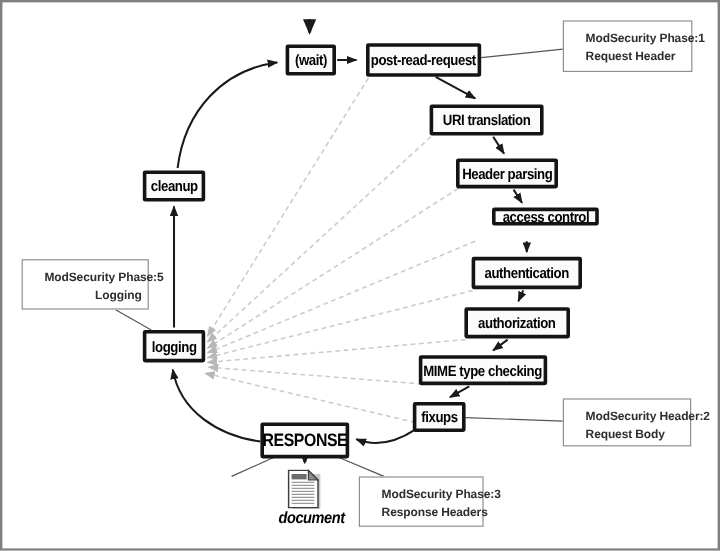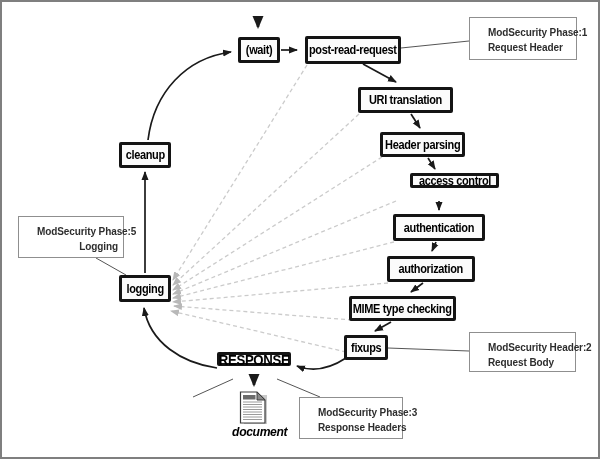--- a/index.html
+++ b/index.html
@@ -121,21 +121,21 @@
     </div>
 
   <div class="node" style="left:347px;top:294px;width:107px;height:25px;">
     <span class="lbl">MIME type checking</span>
     </div>
 
   <div class="node" style="left:342px;top:333px;width:44px;height:25px;">
     <span class="lbl">fixups</span>
     </div>
 
-  <div class="node big" style="left:215px;top:350px;width:74px;height:14px;">
+  <div class="node big" style="left:215px;top:350px;width:74px;height:30px;">
     <span class="lbl">RESPONSE</span>
     </div>
 
   <div class="node" style="left:117px;top:273px;width:52px;height:27px;">
     <span class="lbl">logging</span>
     </div>
 
   <div class="node" style="left:117px;top:140px;width:52px;height:26px;">
     <span class="lbl">cleanup</span>
     </div>

